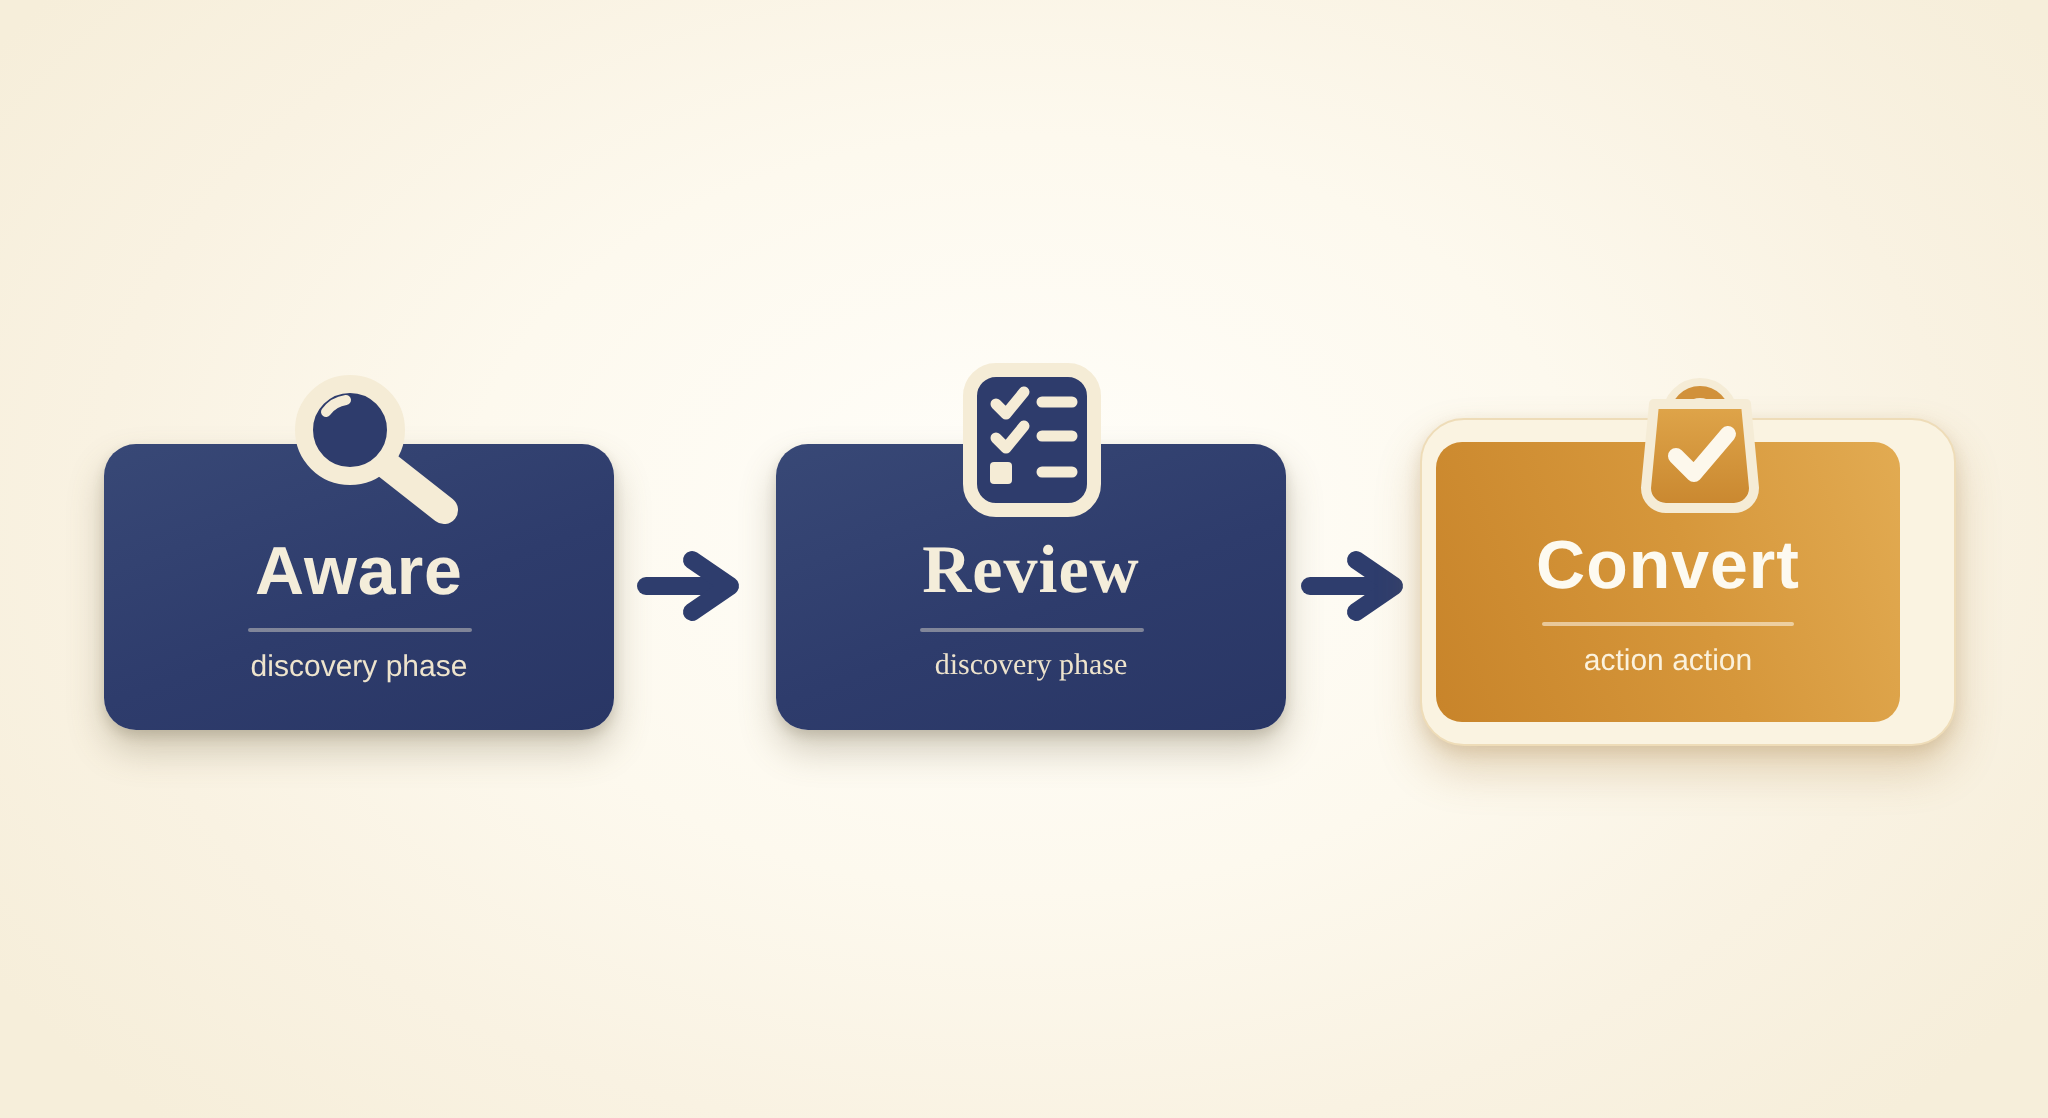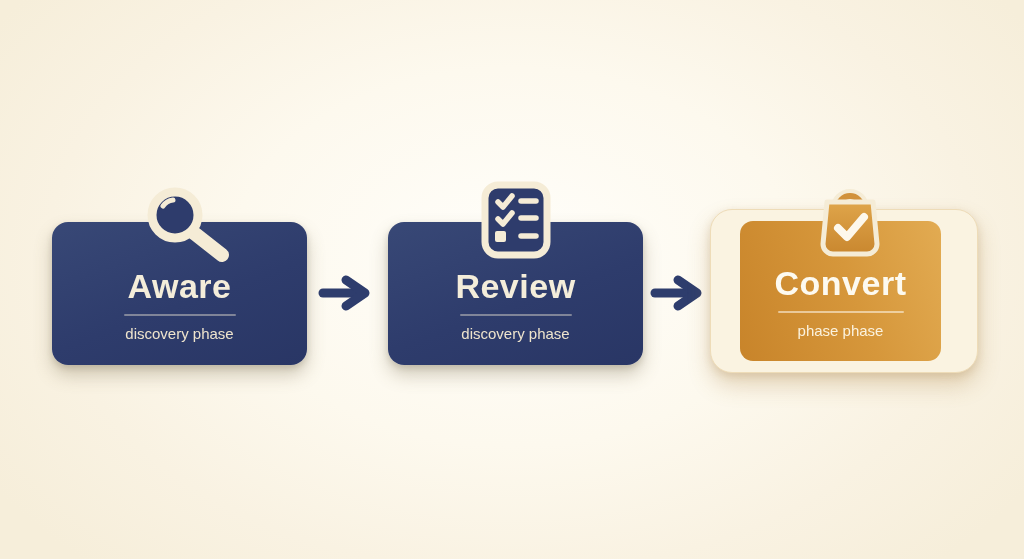--- a/index.html
+++ b/index.html
@@ -18,34 +18,34 @@
     border-radius:16px;
     display:flex;flex-direction:column;
     align-items:center;justify-content:center;
     padding-top:22px;box-sizing:border-box;
   }
   .card.navy{
     background:linear-gradient(160deg,#384876 0%, #2e3c6c 55%, #293665 100%);
     box-shadow:0 10px 18px rgba(110,96,64,0.30), 0 3px 6px rgba(80,70,50,0.18);
   }
   .card1{left:52px;top:222px;}
-  .card2{left:388px;top:222px;}
+  .card2{left:388px;top:222px;font-family:Liberation Serif, serif;}
   
   .frame3{
     position:absolute;left:710px;top:209px;
     width:268px;height:164px;
     border-radius:22px;
     background:#faf3e1;
     border:1px solid #eedcb8;
     box-shadow:0 12px 22px rgba(170,125,60,0.30), 0 3px 8px rgba(150,110,55,0.18);
     box-sizing:border-box;
   }
   .card3{
-    left:740px;top:221px;
-    width:201px;height:140px;
+    left:718px;top:221px;
+    width:232px;height:140px;
     border-radius:13px;
     background:linear-gradient(70deg,#c8842a 0%, #d6973b 55%, #e2ab52 100%);
   }
   .title{
     font-size:34px;font-weight:700;letter-spacing:0.5px;
     color:#f4edda;line-height:1;
   }
   .card3 .title{color:#fdfaf0;}
   .divider{
     width:112px;height:2px;border-radius:1px;
@@ -114,21 +114,21 @@
     <svg width="56" height="40" viewBox="0 0 56 40">
       <line x1="5" y1="20" x2="36" y2="20" stroke="#2e3d6d" stroke-width="9" stroke-linecap="round"></line>
       <path d="M28 7 L47 20 L28 33" fill="none" stroke="#2e3d6d" stroke-width="9" stroke-linecap="round" stroke-linejoin="round"></path>
     </svg>
   </span>
 
   <div class="frame3"></div>
   <div class="card card3">
     <div class="title">Convert</div>
     <div class="divider"></div>
-    <div class="subtitle">phase phase</div>
+    <div class="subtitle">action action</div>
   </div>
   <span class="icon icon-bag">
     <svg width="80" height="86" viewBox="0 0 80 86">
       <defs>
         <linearGradient id="bagGrad" x1="0" y1="0" x2="0" y2="1">
           <stop offset="0" stop-color="#dfa54a"></stop>
           <stop offset="1" stop-color="#c9872f"></stop>
         </linearGradient>
       </defs>
       <path d="M28 32 a12 12 0 0 1 24 0" fill="none" stroke="#f5ecd6" stroke-width="14" stroke-linecap="round"></path>

